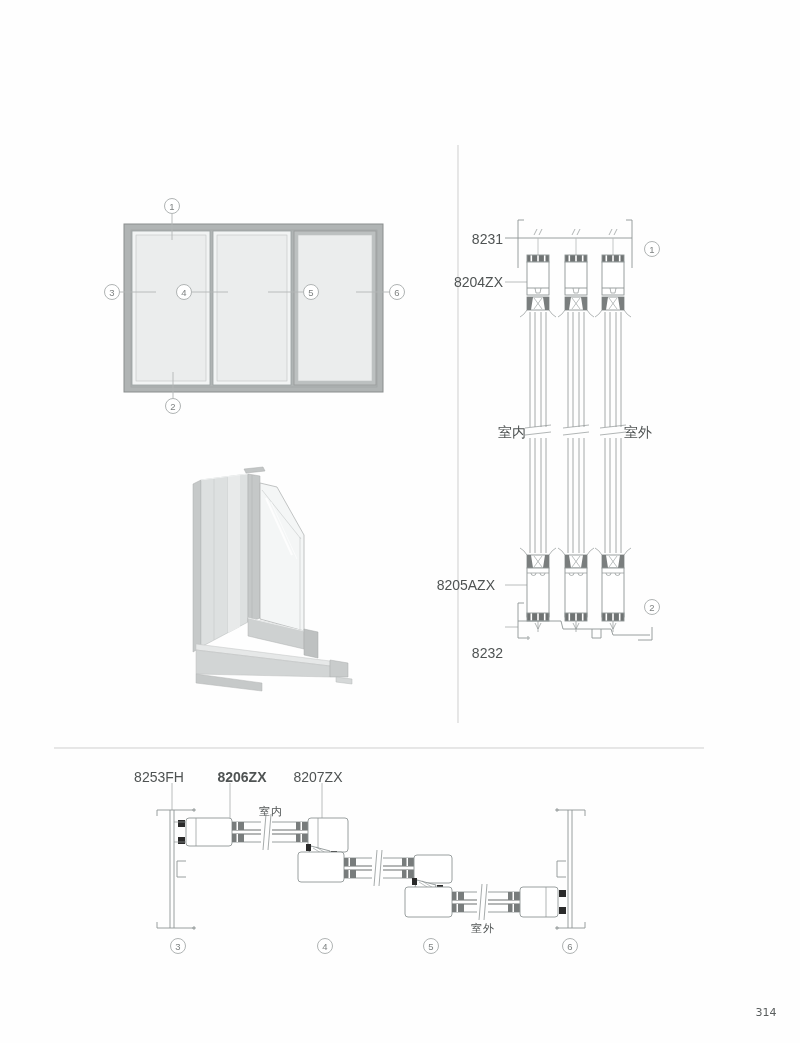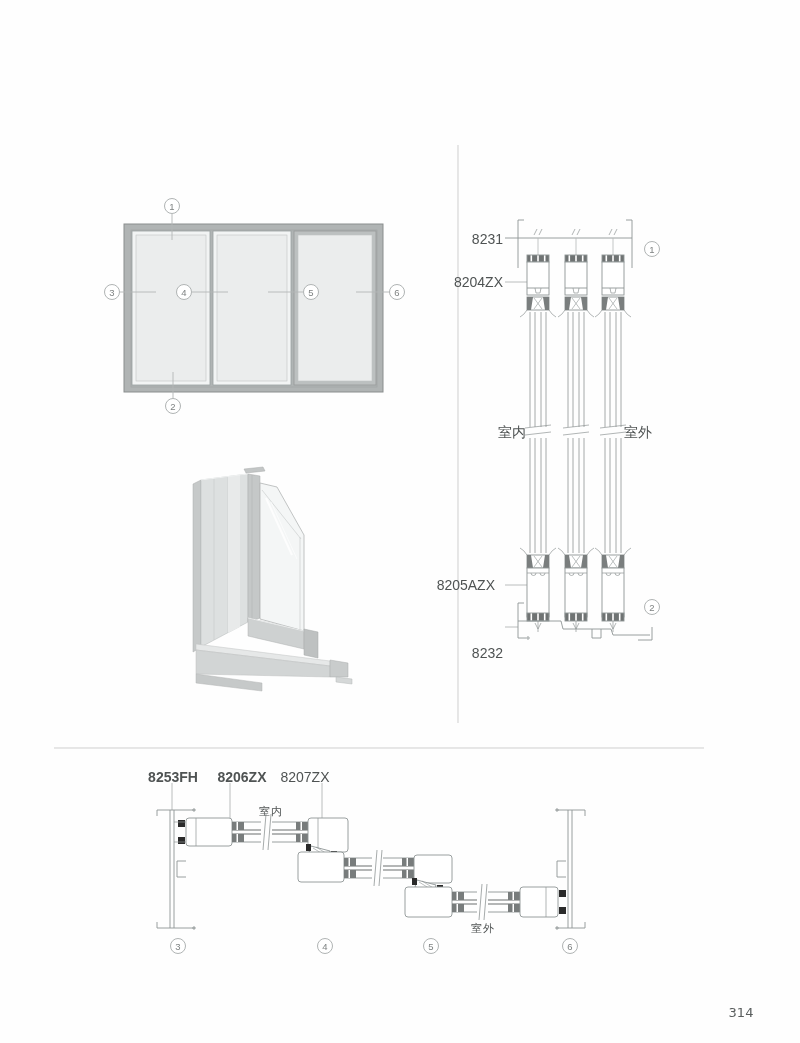--- a/index.html
+++ b/index.html
@@ -5,22 +5,22 @@
   html,body{margin:0;padding:0;background:#ffffff;}
   .page{position:relative;width:800px;height:1043px;background:#fefefe;overflow:hidden;
         font-family:"Liberation Sans", sans-serif;}
   svg{position:absolute;left:0;top:0;}
   .lbl{position:absolute;color:#4f5353;font-size:14px;line-height:14px;white-space:nowrap;}
   .lbl.center{transform:translate(-50%,-50%);}
   .lbl.rightalign{transform:translate(0,-50%);}
   .cjk{font-size:11px;letter-spacing:1px;}
   .callout{position:absolute;width:16px;height:16px;border:1px solid #b0b4b4;border-radius:50%;
            background:#fff;color:#7e8282;font-size:9.5px;line-height:16px;text-align:center;box-sizing:border-box;}
-  .pagenum{position:absolute;color:#5a5e5e;font-size:13px;transform:translate(-50%,-50%);
-           font-family:"DejaVu Sans", sans-serif;letter-spacing:0px;}
+  .pagenum{position:absolute;color:#5a5e5e;font-size:11px;transform:translate(-50%,-50%);
+           font-family:"DejaVu Sans", sans-serif;letter-spacing:0px;margin-left:25px;}
 </style>
 </head>
 <body>
 
 <div class="page">
 
 <svg width="800" height="1043" viewBox="0 0 800 1043" xmlns="http://www.w3.org/2000/svg" xmlns:xlink="http://www.w3.org/1999/xlink">
 
   <defs>
 
@@ -253,23 +253,23 @@
   </g>
 </svg>
 
 <span class="lbl center" style="left:512px;top:432px;">室内</span>
 <span class="lbl center" style="left:638px;top:432px;">室外</span>
 <span class="lbl rightalign" style="right:297px;top:239px;">8231</span>
 <span class="lbl rightalign" style="right:297px;top:282px;margin-left:24px;">8204ZX</span>
 <span class="lbl rightalign" style="right:305px;top:585px;">8205AZX</span>
 <span class="lbl rightalign" style="right:297px;top:653px;">8232</span>
 
-<span class="lbl center" style="left:173px;top:777px;font-weight:bold;">8253FH</span>
+<span class="lbl center" style="left:159px;top:777px;">8253FH</span>
 <span class="lbl center" style="left:242px;top:777px;font-weight:bold;">8206ZX</span>
-<span class="lbl center" style="left:305px;top:777px;">8207ZX</span>
+<span class="lbl center" style="left:318px;top:777px;">8207ZX</span>
 <span class="lbl center cjk" style="left:271px;top:811px;">室内</span>
 <span class="lbl center cjk" style="left:483px;top:928px;">室外</span>
 
 <div class="callout" style="left:164px;top:198px;">1</div>
 <div class="callout" style="left:165px;top:398px;">2</div>
 <div class="callout" style="left:104px;top:284px;">3</div>
 <div class="callout" style="left:176px;top:284px;">4</div>
 <div class="callout" style="left:303px;top:284px;">5</div>
 <div class="callout" style="left:389px;top:284px;">6</div>
 

